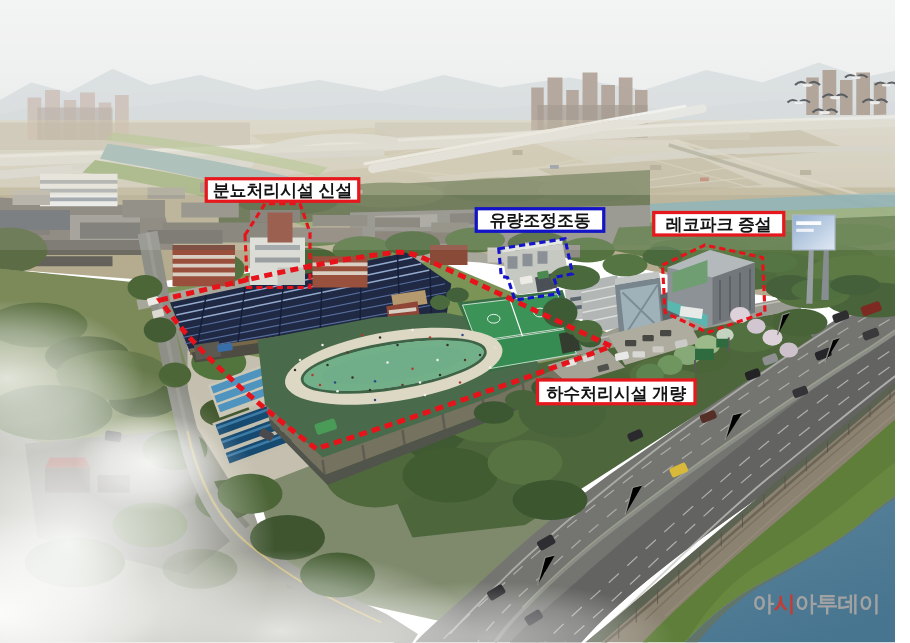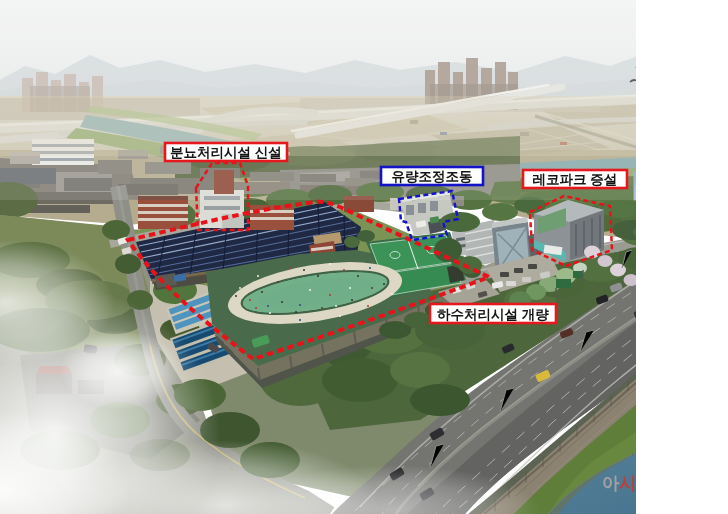--- a/index.html
+++ b/index.html
@@ -1,16 +1,16 @@
 <!DOCTYPE html>
 <html><head>
 <meta charset="utf-8">
 <style>
   html,body{margin:0;padding:0;background:#fff;}
-  #wrap{position:relative;width:636px;height:514px;overflow:hidden;font-family:"Liberation Sans",sans-serif;}
+  #wrap{position:relative;width:716px;height:514px;overflow:hidden;font-family:"Liberation Sans",sans-serif;}
   svg{display:block;}
 </style>
 </head>
 <body>
 <div id="wrap">
 <svg width="728" height="514" viewBox="0 0 728 514" xmlns="http://www.w3.org/2000/svg">
 <defs>
   <linearGradient id="sky" x1="0" y1="0" x2="0" y2="1">
     <stop offset="0" stop-color="#f2f4f3"></stop>
     <stop offset="0.6" stop-color="#ebedec"></stop>

